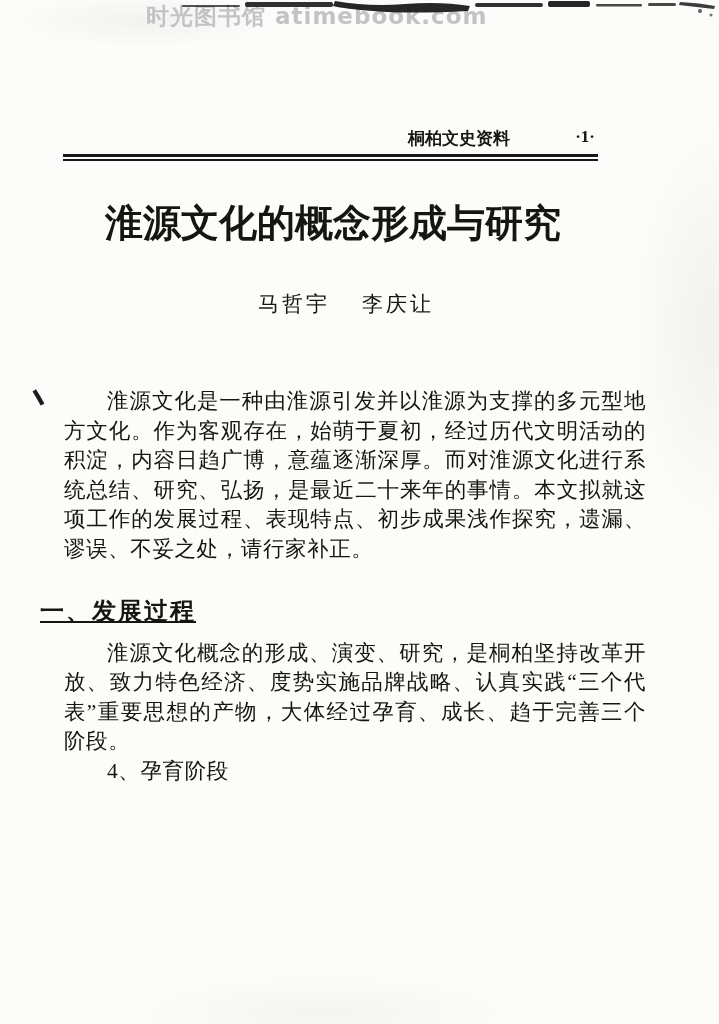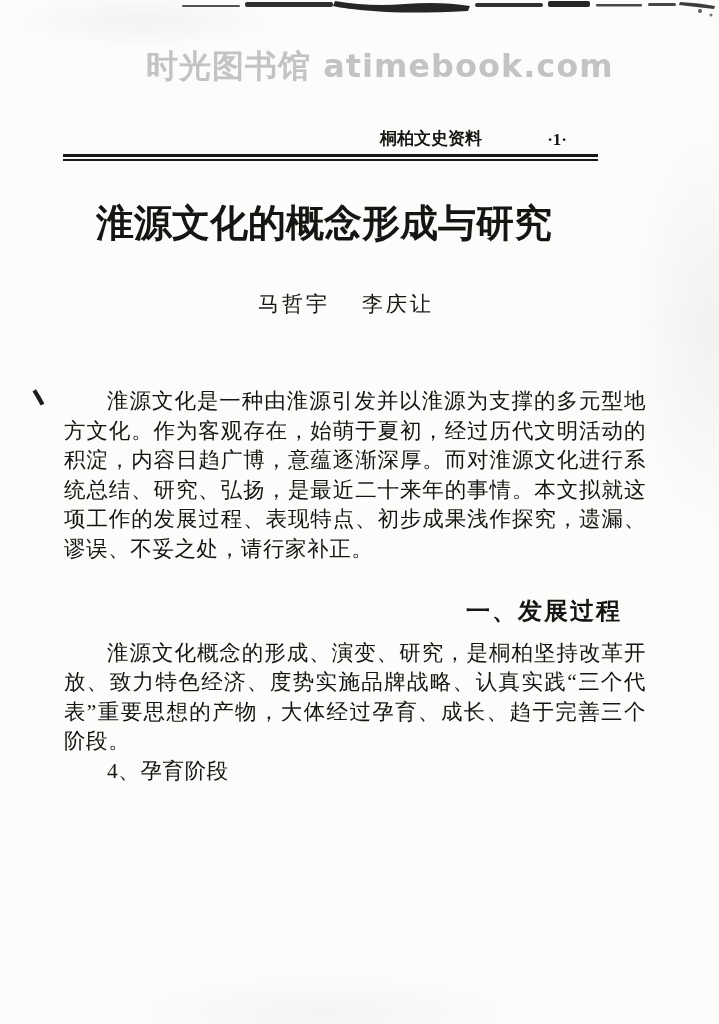--- a/index.html
+++ b/index.html
@@ -16,51 +16,51 @@
       radial-gradient(ellipse 300px 60px at 45% 99%, rgba(0,0,0,0.03), transparent 70%),
       radial-gradient(ellipse 200px 40px at 20% 2%, rgba(0,0,0,0.04), transparent 70%),
       #fcfcfa;
   }
 
   
   .watermark {
     position: absolute;
     top: 1px; left: 146px;
     font-family: "DejaVu Sans", sans-serif;
-    font-size: 32px;
+    font-size: 23px;
     font-weight: bold;
     color: #c3c3c3;
     letter-spacing: 1px;
     white-space: nowrap;
-    margin-top: 44px;
   }
 
   
   .torn-edge { position: absolute; top: 0; left: 0; }
 
   
   .page-header {
     position: absolute;
-    top: 127px; left: 380px; width: 187px;
+    top: 127px; left: 408px; width: 187px;
     display: flex;
     justify-content: space-between;
-    align-items: flex-end;
+    align-items: flex-start;
     font-weight: bold;
     font-size: 17px;
     white-space: nowrap;
   }
   .header-rule { position: absolute; left: 63px; top: 154px; width: 535px; }
   .header-rule .rule-thick { height: 3px; background: #181818; }
   .header-rule .rule-thin  { height: 2px; background: #181818; margin-top: 2px; }
 
   
   .article-title {
     position: absolute;
     top: 198px; left: 96px; width: 474px;
     margin: 0;
+    text-align: center;
     font-size: 38px;
     font-weight: bold;
     letter-spacing: 0px;
     white-space: nowrap;
   }
   .authors {
     position: absolute;
     top: 290px; left: 0; width: 692px;
     display: flex;
     justify-content: center;
@@ -78,27 +78,28 @@
     text-align: justify;
     margin-top: 43px;
   }
   .body-col p {
     margin: 0;
     text-indent: 2em;
     letter-spacing: 0.6px;
   }
   .section-heading {
     margin: 33px 0 12px 0;
-    text-align: right;
+    text-align: left;
     transform: translateX(-24px);
     font-family: "DejaVu Sans", sans-serif;
     font-size: 24px;
     font-weight: bold;
     letter-spacing: 2px;
     text-indent: 0;
+    text-decoration: underline;
   }
 
   
   .margin-mark {
     position: absolute;
     left: 22px; top: 378px;
     font-size: 36px;
     font-weight: bold;
     color: #1c1c1c;
     transform: rotate(6deg);

